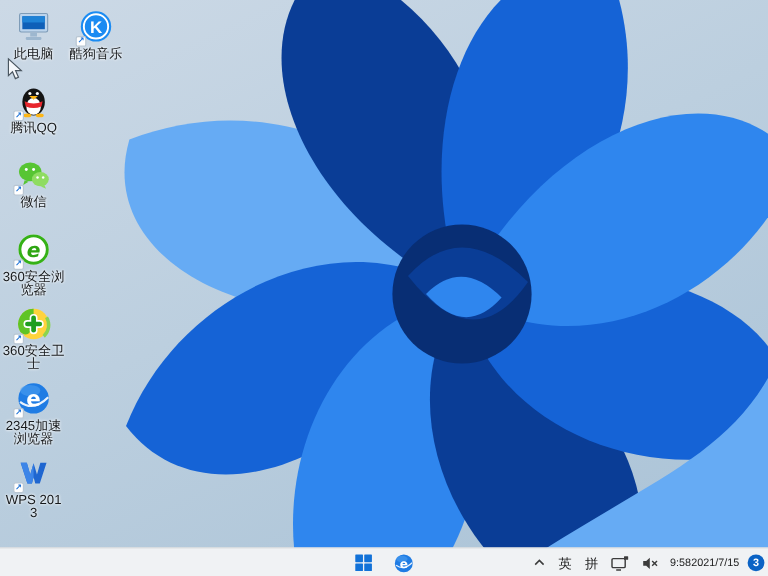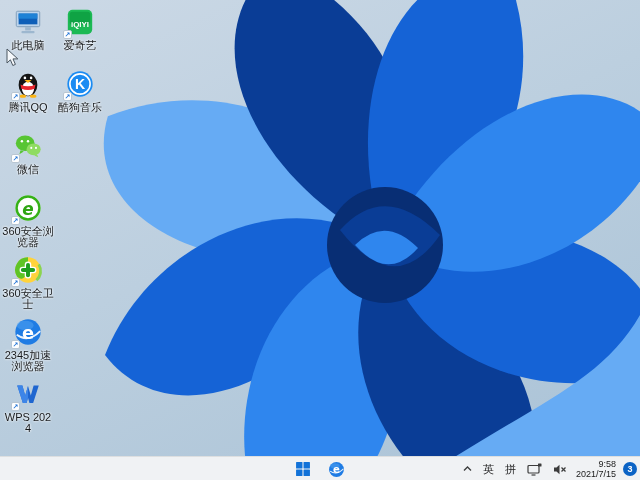--- a/index.html
+++ b/index.html
@@ -44,22 +44,22 @@
     position:absolute;left:50%;top:0;height:24px;transform:translateX(-50%);
     display:flex;align-items:center;gap:13px;
   }
   .tb-btn{border:none;background:transparent;padding:2px;border-radius:4px;display:flex;align-items:center;justify-content:center;cursor:default;}
   .tb-right{
     position:absolute;right:3px;top:0;height:24px;
     display:flex;align-items:center;gap:7px;
   }
   .ime{font-size:11px;color:#1b1b1b;padding:0 2px;}
   .clock{
-    text-align:right;font-size:9px;line-height:10px;color:#1b1b1b;
-    display:flex;flex-direction:column;justify-content:center;
+    text-align:left;font-size:9px;line-height:10px;color:#1b1b1b;
+    display:flex;flex-direction:row;justify-content:center;
   }
   .badge{
     width:14px;height:14px;border-radius:50%;background:var(--badge-color,#0b63c5);
     color:#fff;font-size:9px;line-height:14px;text-align:center;font-weight:bold;
   }
 </style>
 <style>.p-deeper{fill:#082e74;}.p-dark{fill:#0a3d96;}.p-mid{fill:#1563d6;}.p-bright{fill:#2f86ee;}.p-light{fill:#66abf4;}</style></head>
 <body>
 
 <div class="screen" style="--bg-top: #ccd9e6; --bg-bottom: #a9c2d6; --badge-color: #0b63c5;">
@@ -169,32 +169,21 @@
       <div class="label">2345加速浏览器</div>
     </div>
       <div class="dicon">
       <div class="glyph">
           <svg viewBox="0 0 32 32">
             <path d="M4.5 7 L10 7 L13 17.5 L16 7.5 L19 17.5 L22 7 L27.5 7 L21.5 25.5 L17.5 25.5 L16 20 L14.5 25.5 L10.5 25.5 Z" fill="#1f66d0"></path>
             <path d="M4.5 7 L10 7 L13 17.5 L16 7.5 L16 20 L14.5 25.5 L10.5 25.5 Z" fill="#3d85e8"></path>
           </svg>
           <div class="shortcut-ovl">↗</div>
         </div>
-      <div class="label">WPS 2024</div>
-    </div>
-      <div class="dicon">
-      <div class="glyph">
-          <svg viewBox="0 0 32 32">
-            <rect x="3" y="3" width="26" height="26" rx="5" fill="#1cb954"></rect>
-            <rect x="5" y="5" width="22" height="14" rx="3" fill="#0fa344"></rect>
-            <text x="16" y="21" font-size="8.5" font-weight="bold" fill="#ffffff" text-anchor="middle" font-family="Liberation Sans, sans-serif">iQIYI</text>
-          </svg>
-          <div class="shortcut-ovl">↗</div>
-        </div>
-      <div class="label">爱奇艺</div>
+      <div class="label">WPS 2013</div>
     </div>
       <div class="dicon">
       <div class="glyph">
           <svg viewBox="0 0 32 32">
             <circle cx="16" cy="16" r="13.5" fill="#1b8bf2"></circle>
             <circle cx="16" cy="16" r="10.8" fill="none" stroke="#ffffff" stroke-width="1.7"></circle>
             <text x="16" y="21.5" font-size="15" font-weight="bold" fill="#ffffff" text-anchor="middle" font-family="Liberation Sans, sans-serif">K</text>
           </svg>
           <div class="shortcut-ovl">↗</div>
         </div>

